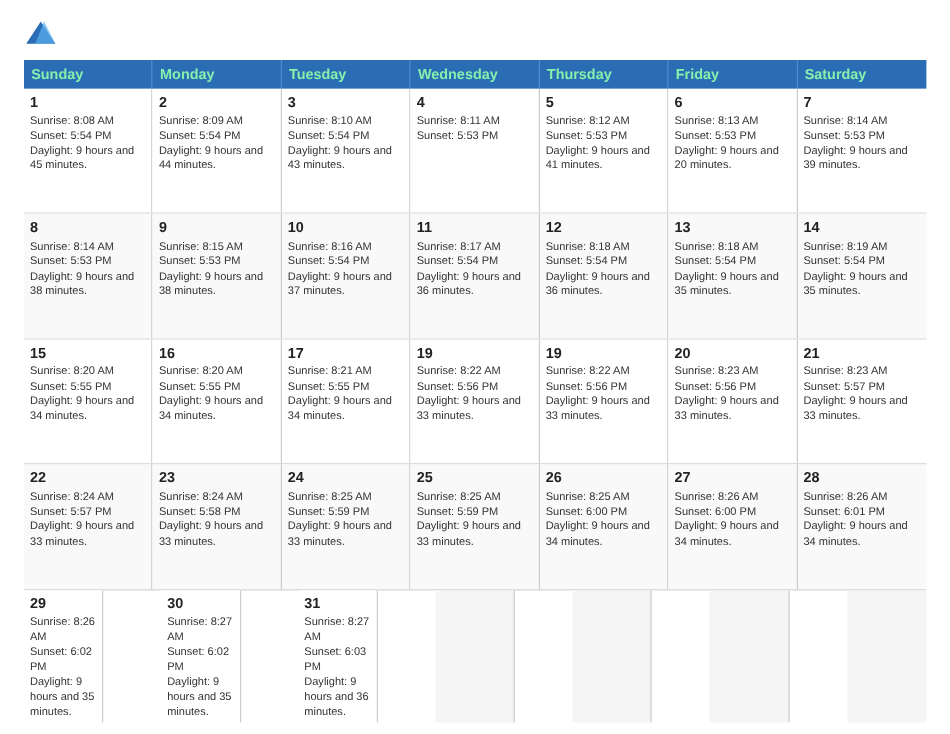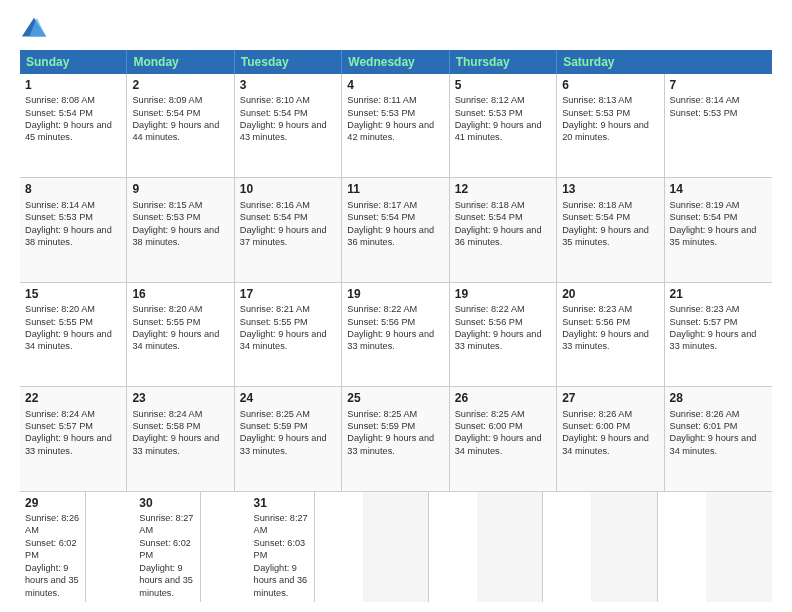--- a/index.html
+++ b/index.html
@@ -126,31 +126,32 @@
     </div>
   </div>
 
   <div class="calendar">
     <div class="cal-header-row" id="cal-header">
         <div class="cal-header-cell">Sunday</div>
         <div class="cal-header-cell">Monday</div>
         <div class="cal-header-cell">Tuesday</div>
         <div class="cal-header-cell">Wednesday</div>
         <div class="cal-header-cell">Thursday</div>
+        <div class="cal-header-cell">Friday</div>
         <div class="cal-header-cell">Saturday</div>
       </div>
     <div class="cal-body" id="cal-body">
         <div class="cal-row">
           <div class="cal-cell"><span class="day-num">1</span><span>Sunrise: 8:08 AM</span><br><span>Sunset: 5:54 PM</span><br><span>Daylight: 9 hours and 45 minutes.</span></div>
           <div class="cal-cell"><span class="day-num">2</span><span>Sunrise: 8:09 AM</span><br><span>Sunset: 5:54 PM</span><br><span>Daylight: 9 hours and 44 minutes.</span></div>
           <div class="cal-cell"><span class="day-num">3</span><span>Sunrise: 8:10 AM</span><br><span>Sunset: 5:54 PM</span><br><span>Daylight: 9 hours and 43 minutes.</span></div>
-          <div class="cal-cell"><span class="day-num">4</span><span>Sunrise: 8:11 AM</span><br><span>Sunset: 5:53 PM</span><br><span>Daylight: 9 hours and 42 minutes.</span></div>
+          <div class="cal-cell"><span class="day-num">4</span><span>Sunrise: 8:11 AM</span><br><span>Sunset: 5:53 PM</span><br></div>
           <div class="cal-cell"><span class="day-num">5</span><span>Sunrise: 8:12 AM</span><br><span>Sunset: 5:53 PM</span><br><span>Daylight: 9 hours and 41 minutes.</span></div>
           <div class="cal-cell"><span class="day-num">6</span><span>Sunrise: 8:13 AM</span><br><span>Sunset: 5:53 PM</span><br><span>Daylight: 9 hours and 20 minutes.</span></div>
-          <div class="cal-cell"><span class="day-num">7</span><span>Sunrise: 8:14 AM</span><br><span>Sunset: 5:53 PM</span><br></div>
+          <div class="cal-cell"><span class="day-num">7</span><span>Sunrise: 8:14 AM</span><br><span>Sunset: 5:53 PM</span><br><span>Daylight: 9 hours and 39 minutes.</span></div>
         </div>
         <div class="cal-row">
           <div class="cal-cell"><span class="day-num">8</span><span>Sunrise: 8:14 AM</span><br><span>Sunset: 5:53 PM</span><br><span>Daylight: 9 hours and 38 minutes.</span></div>
           <div class="cal-cell"><span class="day-num">9</span><span>Sunrise: 8:15 AM</span><br><span>Sunset: 5:53 PM</span><br><span>Daylight: 9 hours and 38 minutes.</span></div>
           <div class="cal-cell"><span class="day-num">10</span><span>Sunrise: 8:16 AM</span><br><span>Sunset: 5:54 PM</span><br><span>Daylight: 9 hours and 37 minutes.</span></div>
           <div class="cal-cell"><span class="day-num">11</span><span>Sunrise: 8:17 AM</span><br><span>Sunset: 5:54 PM</span><br><span>Daylight: 9 hours and 36 minutes.</span></div>
           <div class="cal-cell"><span class="day-num">12</span><span>Sunrise: 8:18 AM</span><br><span>Sunset: 5:54 PM</span><br><span>Daylight: 9 hours and 36 minutes.</span></div>
           <div class="cal-cell"><span class="day-num">13</span><span>Sunrise: 8:18 AM</span><br><span>Sunset: 5:54 PM</span><br><span>Daylight: 9 hours and 35 minutes.</span></div>
           <div class="cal-cell"><span class="day-num">14</span><span>Sunrise: 8:19 AM</span><br><span>Sunset: 5:54 PM</span><br><span>Daylight: 9 hours and 35 minutes.</span></div>
         </div>

